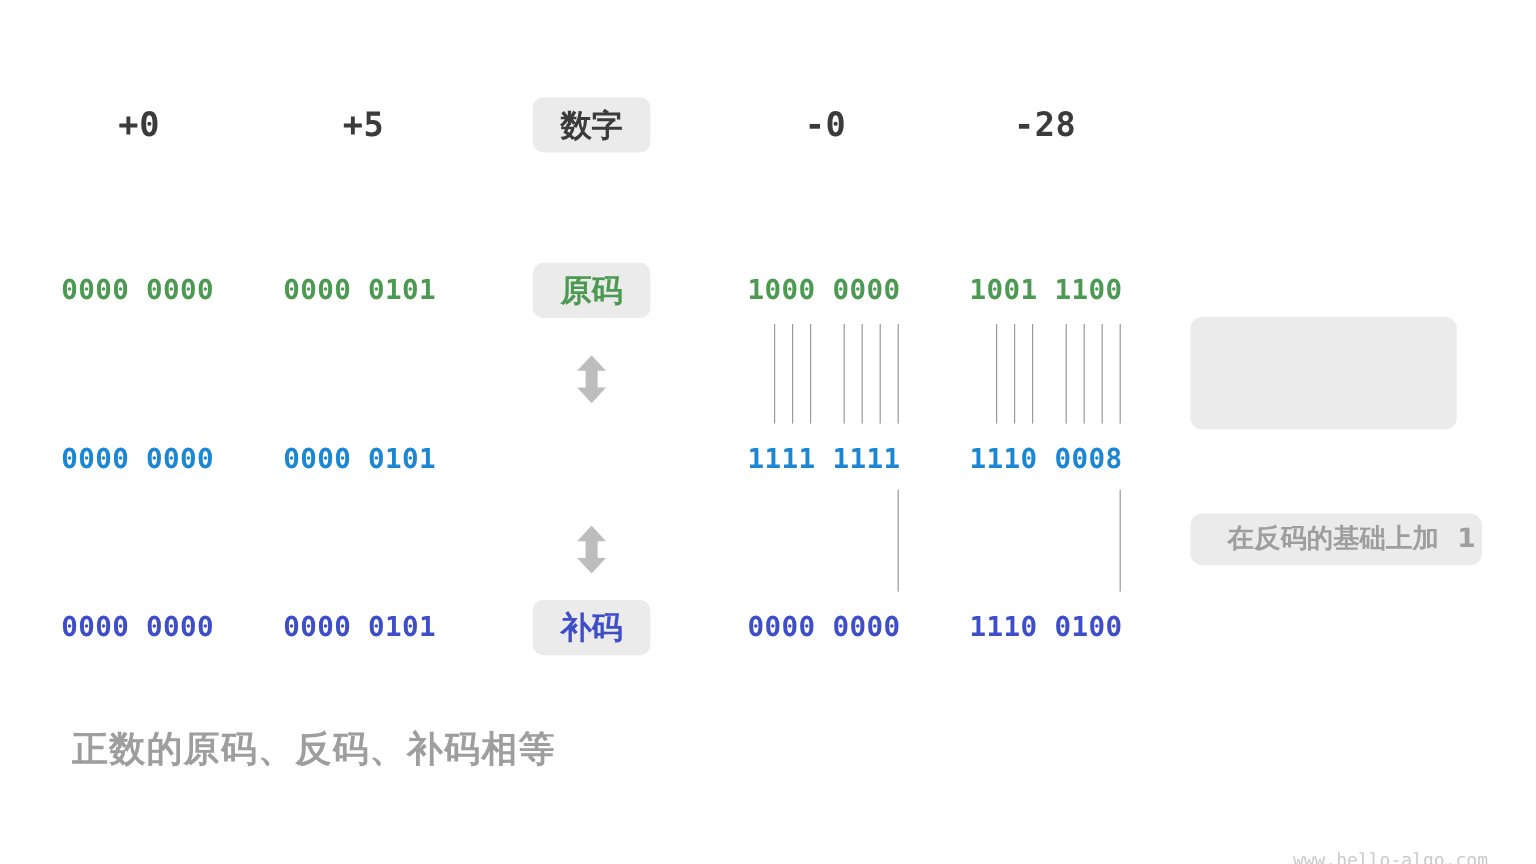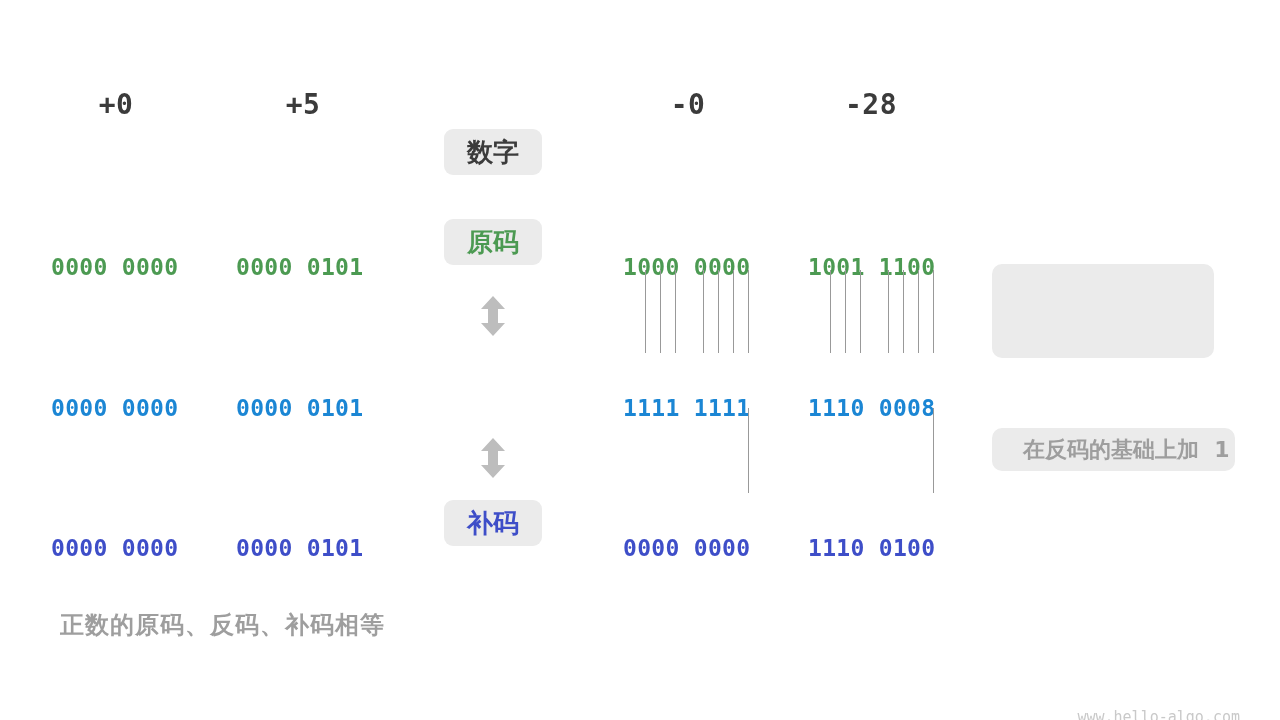--- a/index.html
+++ b/index.html
@@ -1,31 +1,31 @@
 <!DOCTYPE html>
 <html lang="zh"><head>
 <meta charset="utf-8">
 <style>
   * { margin:0; padding:0; box-sizing:border-box; }
   html,body { background:#ffffff; }
   body { width:1280px; height:720px; font-family:"DejaVu Sans", sans-serif; }
   .canvas { position:relative; width:1280px; height:720px; background:#ffffff; overflow:hidden; }
 
   .ctr { position:absolute; transform:translate(-50%,-50%); white-space:nowrap; }
-  .lft { position:absolute; transform:translateY(-50%); white-space:nowrap;margin-top:25px; }
+  .lft { position:absolute; transform:translateY(-50%); white-space:nowrap; }
 
   .mono { font-family:"DejaVu Sans Mono", monospace; font-weight:bold; }
 
   .hnum { font-size:28px; letter-spacing:0.5px; color:#3b3b3b; }
   .bin  { font-size:23px; letter-spacing:0.3px; }
 
   .green  { color:#4c9a52; }
   .blue   { color:#1b86d4; }
   .indigo { color:#3e4ec8; }
-  .dark   { color:#3b3b3b;margin-top:48px; }
+  .dark   { color:#3b3b3b; }
 
   .label-box {
     width:98px; height:46px; background:#ebebeb; border-radius:9px;
     display:flex; align-items:center; justify-content:center;
     font-weight:bold; font-size:26px;
   }
 
   .tick1 { position:absolute; top:270px; height:83px; width:1px; background:#999999; }
   .tick2 { position:absolute; top:408px; height:85px; width:1px; background:#999999; }
 
@@ -33,21 +33,21 @@
 
   .note-box {
     position:absolute; background:#ebebeb; border-radius:10px;
     color:#9e9e9e; font-weight:bold; font-size:22px;
     display:flex; flex-direction:column; justify-content:center;
     padding-left:16px; white-space:pre; line-height:35px;
   }
 
   .caption {
     position:absolute; transform:translateY(-50%); white-space:nowrap;
-    color:#9e9e9e; font-weight:bold; font-size:24px; letter-spacing:1px;
+    color:#9e9e9e; font-weight:bold; font-size:30px; letter-spacing:1px;
   }
 
   .watermark {
     position:absolute; transform:translate(-100%,-50%); white-space:nowrap;
     font-family:"DejaVu Sans Mono", monospace; font-size:15px; color:#c9c9c9;margin-top:32px;
   }
 </style>
 </head>
 <body>
 

